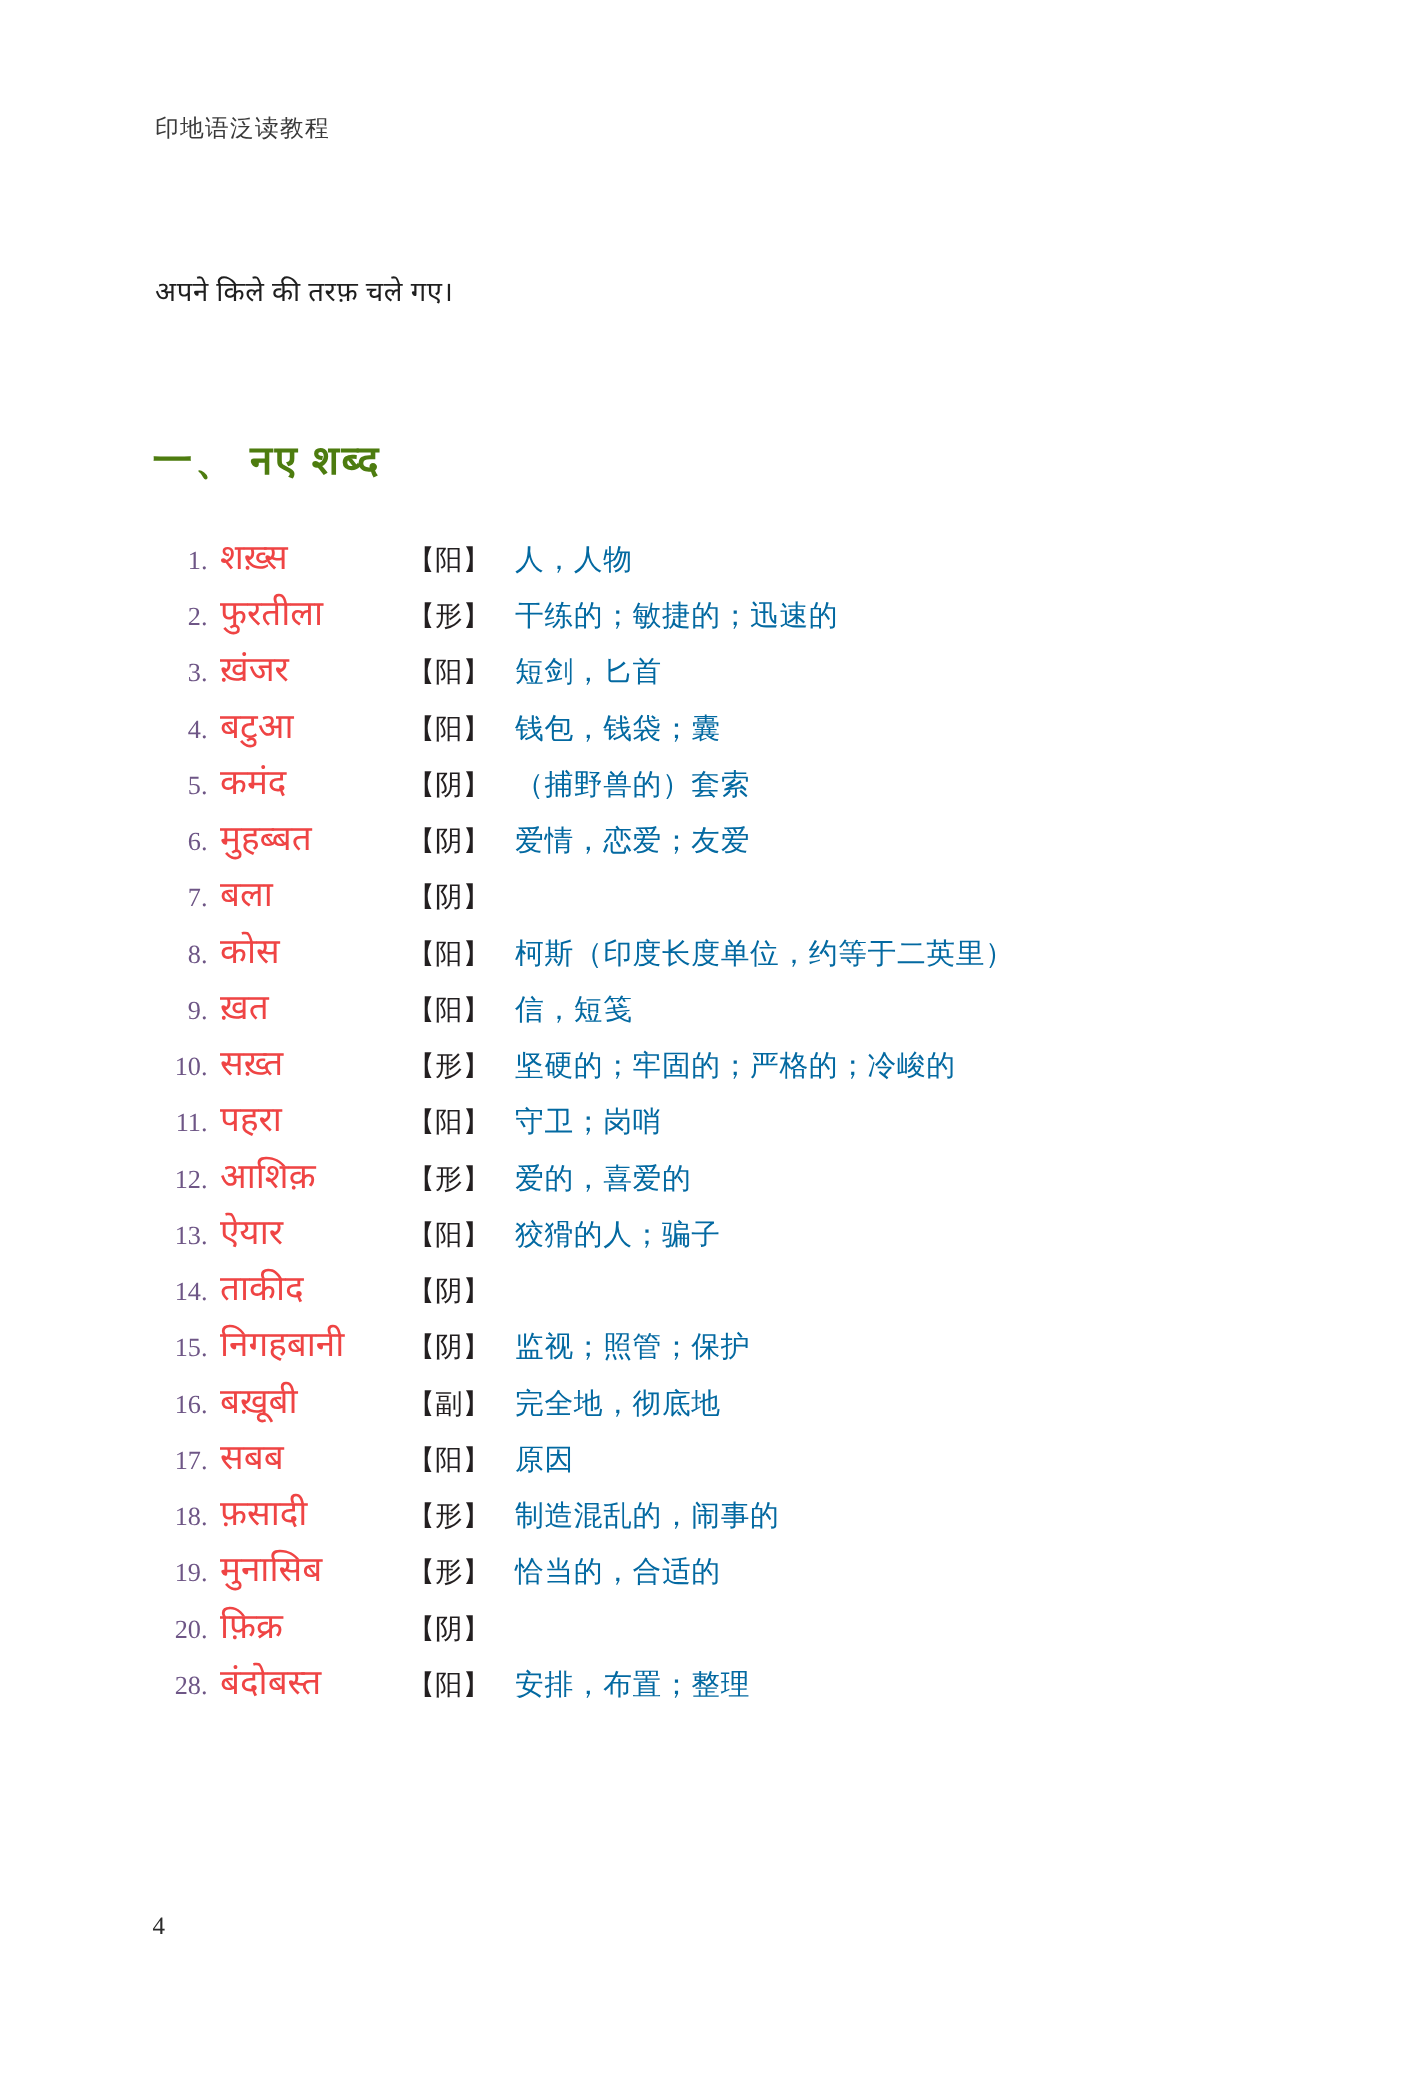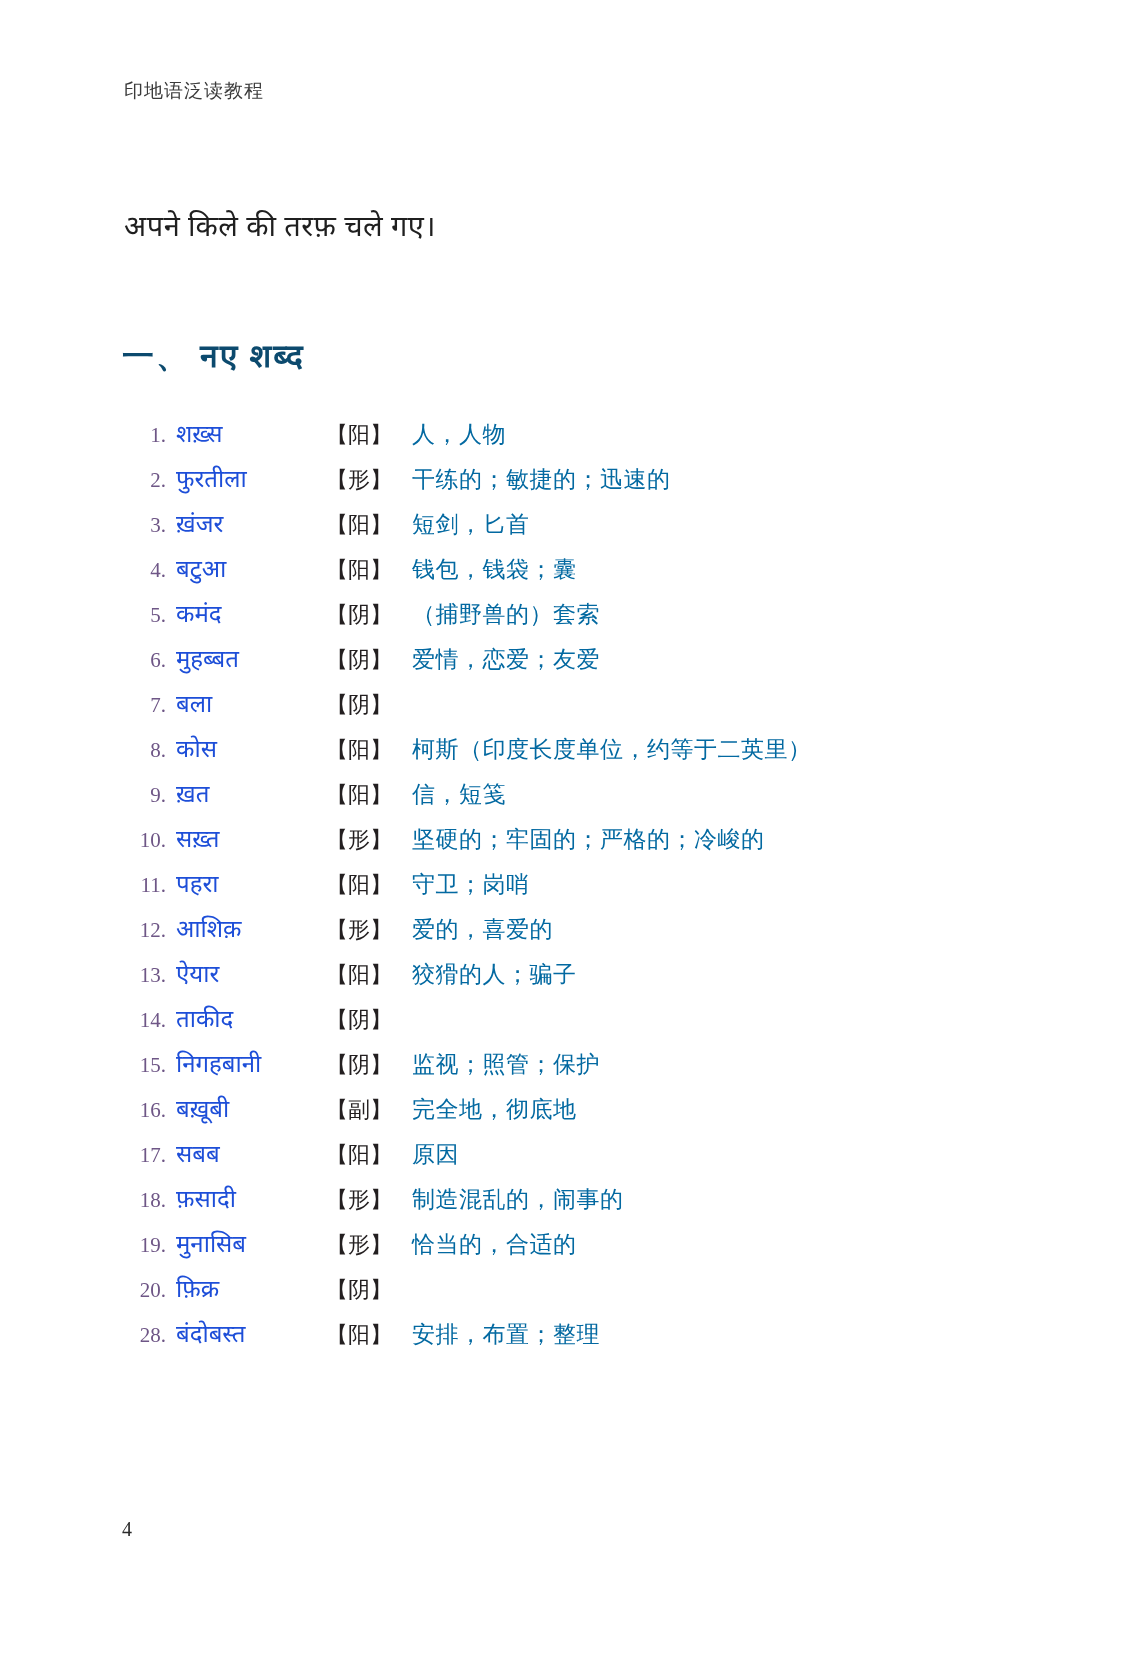--- a/index.html
+++ b/index.html
@@ -11,46 +11,47 @@
     width: 1127px;
     height: 1666px;
     font-family: "Liberation Serif", serif;
     color: #2b2b2b;
     position: relative;
     overflow: hidden;
   }
   .page {
     position: absolute;
     inset: 0;
+    margin-top: 12px;
   }
   .header {
     position: absolute;
     left: 124px;
     top: 78px;
     font-family: "Liberation Sans", sans-serif;
     font-size: 19px;
     letter-spacing: 1px;
     color: #3a3a3a;
   }
   .sentence {
     position: absolute;
     left: 124px;
     top: 205px;
-    font-size: 29px;
+    font-size: 22px;
     font-family: "Liberation Serif", serif;
     color: #1f1f1f;
     letter-spacing: 0.5px;
   }
   .section-title {
     position: absolute;
     left: 122px;
     top: 333px;
     font-size: 32px;
     font-weight: bold;
-    color: #0c4a6e;
+    color: #4d7c0f;
     letter-spacing: 2px;
     font-family: "Liberation Serif", serif;
   }
   .word-list {
     position: absolute;
     left: 118px;
     top: 412px;
     width: 900px;
   }
   .word-row {
@@ -62,22 +63,22 @@
   .w-num {
     width: 48px;
     text-align: right;
     font-size: 21px;
     color: #6e5686;
     font-family: "Liberation Serif", serif;
     padding-right: 10px;
   }
   .w-hindi {
     width: 150px;
-    font-size: 24px;
-    color: #1d4ed8;
+    font-size: 28px;
+    color: #ef4444;
     font-family: "Liberation Serif", serif;
     white-space: nowrap;
   }
   .w-pos {
     width: 86px;
     font-size: 22px;
     color: #231f20;
     font-family: "Liberation Sans", sans-serif;
     text-align: left;
     white-space: nowrap;

